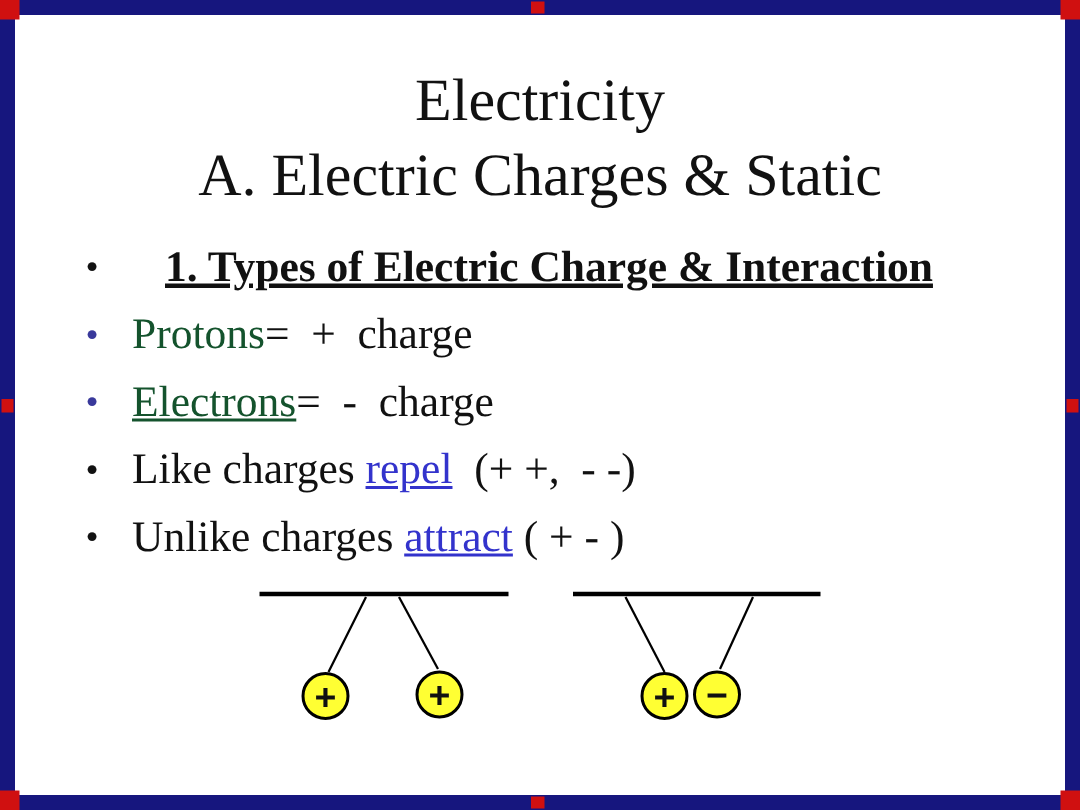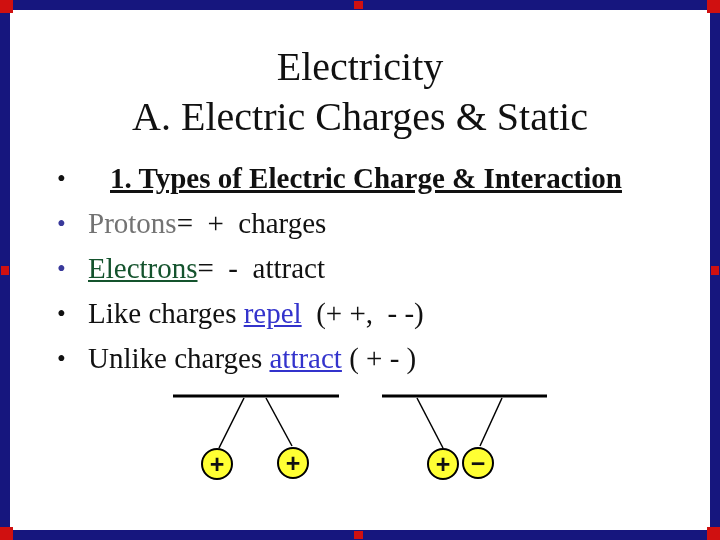--- a/index.html
+++ b/index.html
@@ -37,21 +37,21 @@
   }
 
   .bullets {
     position: absolute; top: 156px; left: 57px; right: 18px;
     font-size: 29px; color: #111111;
   }
   .row { display: flex; height: 45px; line-height: 45px; white-space: pre; }
   .dot { width: 31px; flex: none; font-size: 25px; }
   .dot.blue { color: #39399B; }
   .b { font-weight: bold; text-decoration: underline; text-decoration-thickness: 2.5px; margin-left: 22px; }
-  .term { color: #737373; }
+  .term { color: #14532d; }
   .term-u { color: #14532d; text-decoration: underline; }
   .link { color: #3333CC; text-decoration: underline; }
 
   svg.diagram { position: absolute; left: 0; top: 385px; z-index: 1; }
   .ball-sign {
     font-family: "Liberation Sans", sans-serif;
     font-weight: bold; font-size: 25px; fill: #111111;
     text-anchor: middle;
   }
 </style>
@@ -79,27 +79,27 @@
 <div class="bullets">
 
   <div class="row">
     <span class="dot">•</span>
     <span class="b">1. Types of Electric Charge &amp; Interaction</span>
   </div>
 
   <div class="row">
     <span class="dot blue">•</span>
     <span class="term">Protons</span>
-    <span>=  +  charges</span>
+    <span>=  +  charge</span>
   </div>
 
   <div class="row">
     <span class="dot blue">•</span>
     <span class="term-u">Electrons</span>
-    <span>=  -  attract</span>
+    <span>=  -  charge</span>
   </div>
 
   <div class="row">
     <span class="dot">•</span>
     <span>Like charges </span>
     <span class="link">repel</span>
     <span>  (+ +,  - -)</span>
   </div>
 
   <div class="row">

